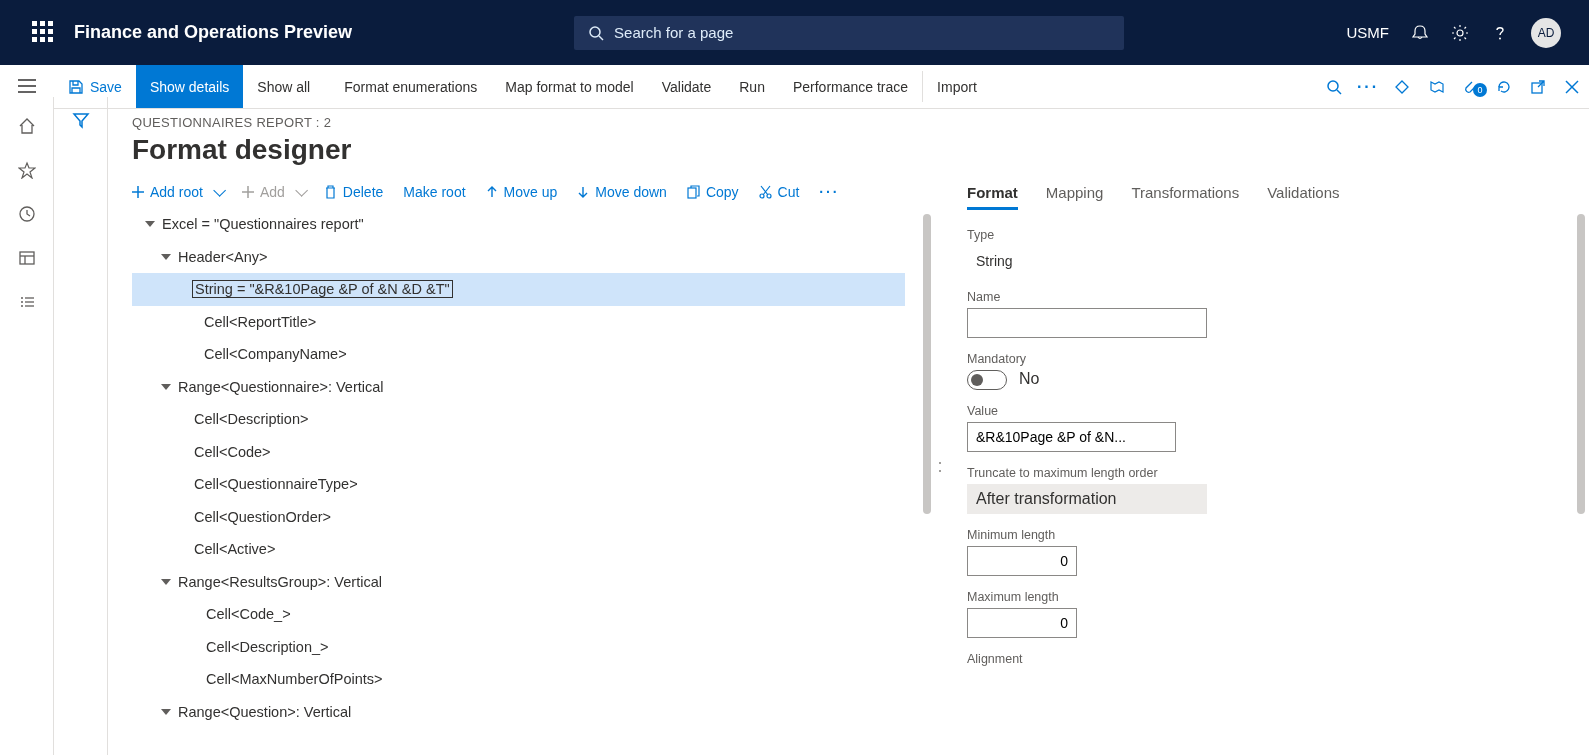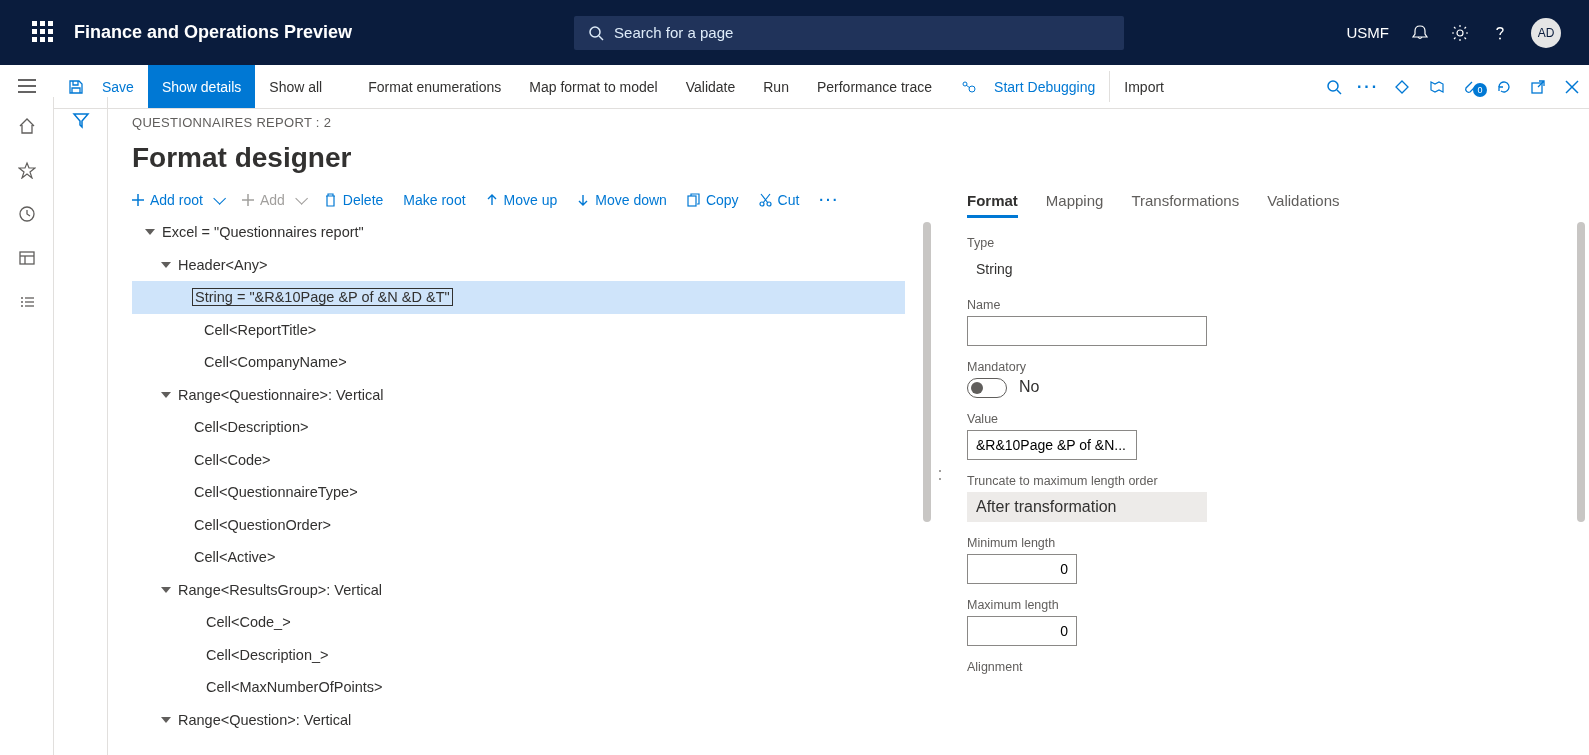--- a/index.html
+++ b/index.html
@@ -12,41 +12,41 @@
 .brand { font-size:18px; font-weight:600; }
 .search { margin-left:222px; background:#20335a; height:34px; width:550px; border-radius:2px; display:flex; align-items:center; padding:0 14px; color:#deecf9; font-size:15px;}
 .search svg { margin-right:10px; }
 .top-right { margin-left:auto; display:flex; align-items:center; gap:22px; }
 .usmf { font-size:15px; }
 .avatar { width:30px; height:30px; border-radius:50%; background:#e5e5e5; color:#0a1c3d; display:flex; align-items:center; justify-content:center; font-size:12px; font-weight:400;}
 
 
 .actionbar { height:44px; background:#fff; border-bottom:1px solid #e1dfdd; display:flex; align-items:stretch; }
 .hamb { width:54px; display:flex; align-items:center; justify-content:center; color:#323130; border-bottom:1px solid #e1dfdd;}
-.ab-btn { display:flex; align-items:center; padding:0 14px; font-size:14px; color:#323130; cursor:pointer; gap:18px; white-space:nowrap;}
+.ab-btn { display:flex; align-items:center; padding:0 14px; font-size:14px; color:#323130; cursor:pointer; gap:6px; white-space:nowrap;}
 .ab-btn.blue { color:#0078d4; }
 .ab-btn.primary { background:#0078d4; color:#fff; }
 .ab-sep { width:1px; background:#e1dfdd; margin:6px 0;}
 .ab-right { margin-left:auto; display:flex; align-items:center;}
 .ab-icon { width:34px; display:flex; align-items:center; justify-content:center; color:#0078d4; cursor:pointer;}
 .badge { position:relative;}
 .badge::after { content:"0"; position:absolute; top:4px; right:0px; background:#0078d4; color:#fff; font-size:9px; width:14px; height:14px; border-radius:50%; display:flex;align-items:center;justify-content:center;}
 
 
 .leftrail { position:absolute; left:0; top:97px; width:54px; bottom:0; background:#fff; border-right:1px solid #e1dfdd; display:flex; flex-direction:column; align-items:center; padding-top:20px; gap:26px;}
 .leftrail .ic { color:#605e5c; cursor:pointer;}
 
 
 .filtercol { position:absolute; left:54px; top:97px; width:54px; bottom:0; border-right:1px solid #e1dfdd; display:flex; justify-content:center; padding-top:14px;}
 .filtercol .ic { color:#0078d4; }
 
 
 .main { position:absolute; left:108px; right:0; top:97px; bottom:0; padding:18px 0 0 24px; overflow:hidden;}
 .crumb { font-size:13px; color:#605e5c; letter-spacing:.3px;}
-.pgtitle { font-size:28px; font-weight:600; margin-top:12px; margin-bottom:18px;}
+.pgtitle { font-size:28px; font-weight:600; margin-top:4px; margin-bottom:18px;}
 
 
 .panes { display:flex; height: calc(100% - 74px); }
 .left { flex:1 1 auto; min-width:0; padding-right:8px; position:relative;}
 .right { width:640px; padding-left:18px; padding-right:30px; position:relative; }
 .splitter { width:18px; display:flex; align-items:center; justify-content:center; color:#a19f9d; position:relative;}
 .splitter::before, .splitter::after { content:""; position:absolute; width:2px; height:2px; background:#a19f9d;}
 .splitter::before { top:calc(50% - 5px);} .splitter::after { top:calc(50% + 3px);}
 
 
@@ -158,28 +158,20 @@
     </div>
   <div class="ab-btn">
       <span>Validate</span>
     </div>
   <div class="ab-btn">
       <span>Run</span>
     </div>
   <div class="ab-btn">
       <span>Performance trace</span>
     </div>
-  <div class="ab-btn blue">
-    <svg width="16" height="16">
-        <circle cx="5" cy="5" r="2" fill="none" stroke="#0078d4"></circle>
-        <circle cx="12" cy="10" r="3" fill="none" stroke="#0078d4"></circle>
-        <line x1="6" y1="6" x2="10" y2="9" stroke="#0078d4"></line>
-      </svg>
-    <span>Start Debugging</span>
-  </div>
   <div class="ab-sep"></div>
   <div class="ab-btn">
       <span>Import</span>
     </div>
   <div class="ab-right">
     <div class="ab-icon">
         <svg width="16" height="16">
           <circle cx="7" cy="7" r="5" stroke="#0078d4" fill="none" stroke-width="1.5"></circle>
           <line x1="11" y1="11" x2="15" y2="15" stroke="#0078d4" stroke-width="1.5"></line>
         </svg>
@@ -409,21 +401,21 @@
         <div class="t">Transformations</div>
         <div class="t">Validations</div>
       </div>
       <div class="frm">
         <div class="fld">
             <label>Type</label>
             <div class="ro">String</div>
           </div>
         <div class="fld"><label>Name</label><input type="text" class="wide" value="" style=""></div>
         <div class="fld"><label>Mandatory</label><span class="toggle"></span><span>No</span></div>
-        <div class="fld"><label>Value</label><input type="text" style="width: 170px;" value="&amp;R&amp;10Page &amp;P of &amp;N..."></div>
+        <div class="fld"><label>Value</label><input type="text" style="width: 209px;" value="&amp;R&amp;10Page &amp;P of &amp;N..."></div>
         <div class="fld">
             <label>Truncate to maximum length order</label>
             <div class="shade">After transformation</div>
           </div>
         <div class="fld"><label>Minimum length</label><input type="text" class="num" value="0" style=""></div>
         <div class="fld"><label>Maximum length</label><input type="text" class="num" value="0" style=""></div>
         <div class="fld">
             <label>Alignment</label>
           </div>
       </div>

